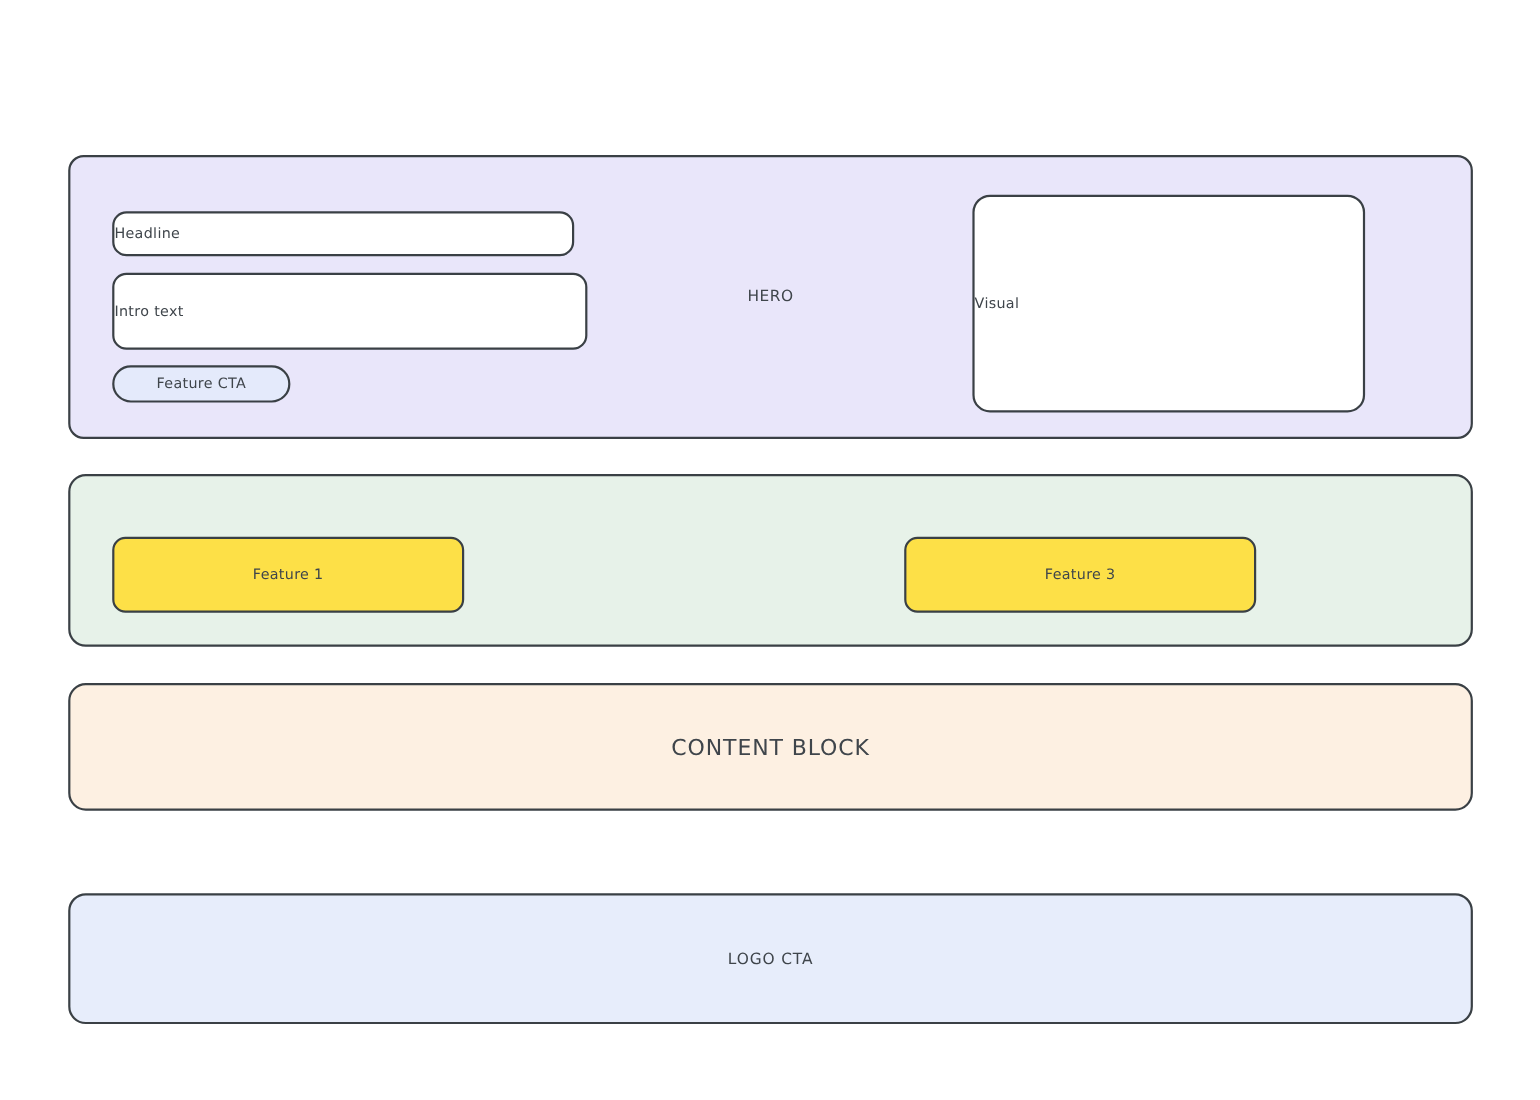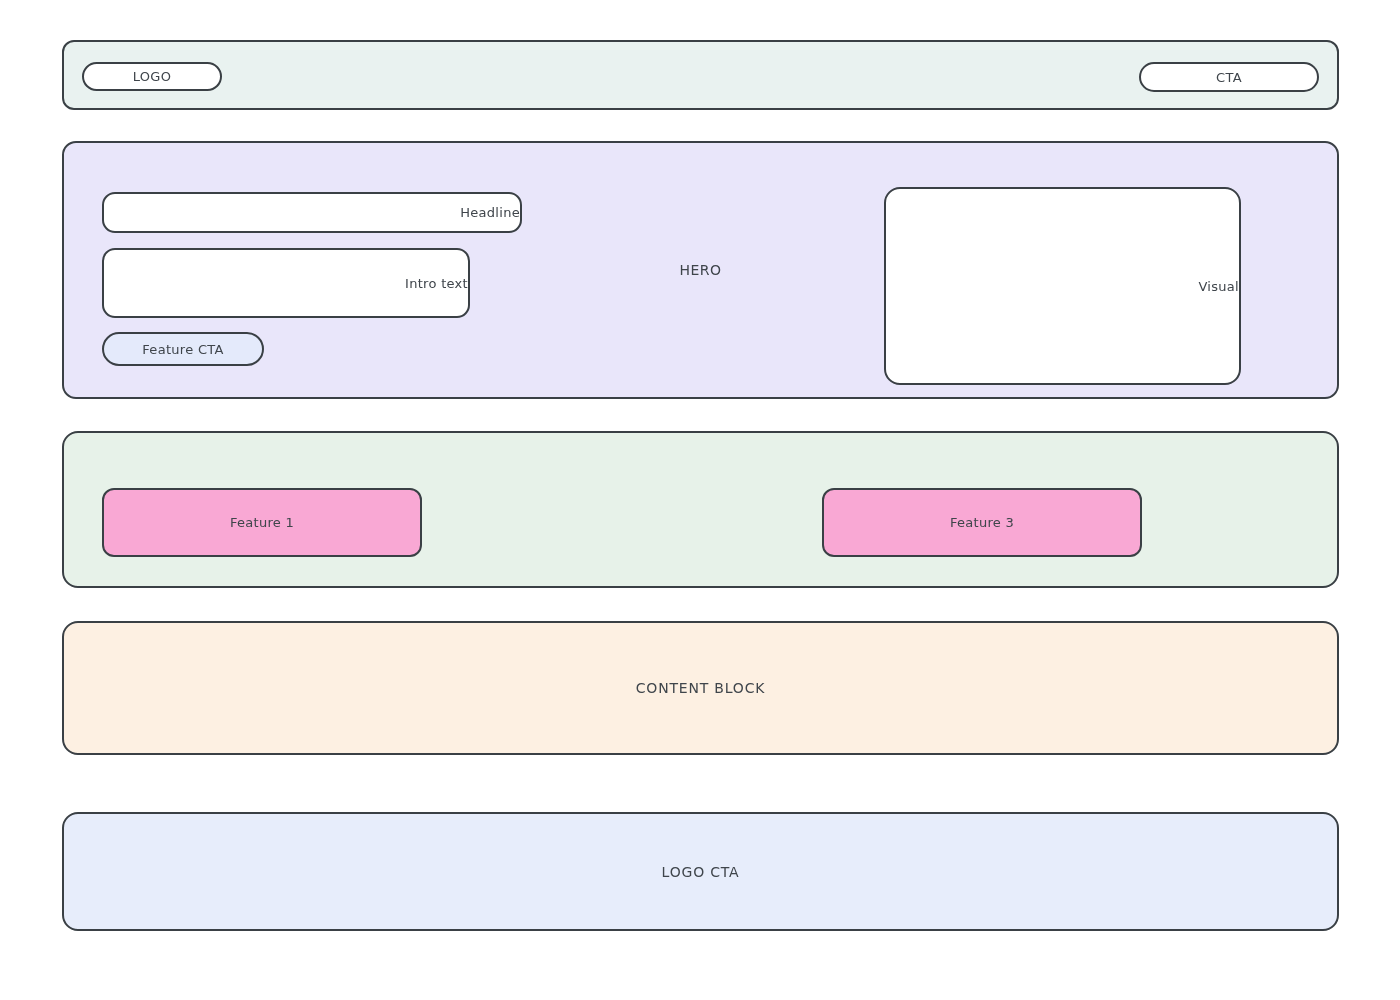--- a/index.html
+++ b/index.html
@@ -43,75 +43,66 @@
     display: flex; align-items: center; justify-content: center;
     font-size: 14px; letter-spacing: 0.5px; pointer-events: none;
   }
   .inner-box {
     position: absolute;
     background: #ffffff;
     border: 2px solid #3a4045;
     border-radius: 13px;
     display: flex;
     align-items: center;
-    justify-content: flex-end;
+    justify-content: flex-start;
     font-size: 13px;
     letter-spacing: 0.3px;
-    padding-left: 40px;
   }
   .headline-box { left: 38px; top: 49px;  width: 420px; height: 41px; }
-  .intro-box    { left: 38px; top: 105px; width: 368px; height: 70px; }
+  .intro-box    { left: 38px; top: 105px; width: 432px; height: 70px; }
   .primary-cta  {
     left: 38px; top: 189px; width: 162px; height: 34px;
     background: #e4eafb; position: absolute;
   }
-  .visual-box   { left: 820px; top: 44px; width: 357px; height: 198px; border-radius: 16px; }
+  .visual-box   { left: 820px; top: 34px; width: 357px; height: 198px; border-radius: 16px; }
 
   
   .features { top: 431px; height: 157px; background: #e7f2e9; border-radius: 16px; }
   .feature-card {
     position: absolute;
     top: 55px; width: 320px; height: 69px;
-    background: #f9a8d4;
+    background: #fde047;
     border: 2px solid #3a4045;
     border-radius: 12px;
     display: flex; align-items: center; justify-content: center;
     font-size: 13px; letter-spacing: 0.3px;
   }
   .feature-1 { left: 38px; }
   .feature-2 { left: 398px; }
   .feature-3 { left: 758px; }
 
   
   .content-block {
-    top: 621px; height: 134px; background: #fdf0e2; border-radius: 16px;
+    top: 621px; height: 116px; background: #fdf0e2; border-radius: 16px;
     display: flex; align-items: center; justify-content: center;
-    font-size: 14px; letter-spacing: 0.8px;
+    font-size: 20px; letter-spacing: 0.8px;
   }
 
   
   .final-cta {
     top: 812px; height: 119px; background: #e7edfb; border-radius: 16px;
     display: flex; align-items: center; justify-content: center;
     font-size: 14px; letter-spacing: 0.8px;
   }
 </style>
 </head>
 <body>
 
 <div class="canvas">
 
-  <div class="section topbar">
-    <div class="pill logo-pill">
-      <span>LOGO</span>
-    </div>
-    <div class="pill cta-pill">
-      <span>CTA</span>
-    </div>
-  </div>
 
   <div class="section hero">
     <div class="hero-label">HERO</div>
     <div class="inner-box headline-box">
       <span>Headline</span>
     </div>
     <div class="inner-box intro-box">
       <span>Intro text</span>
     </div>
     <div class="pill primary-cta">

